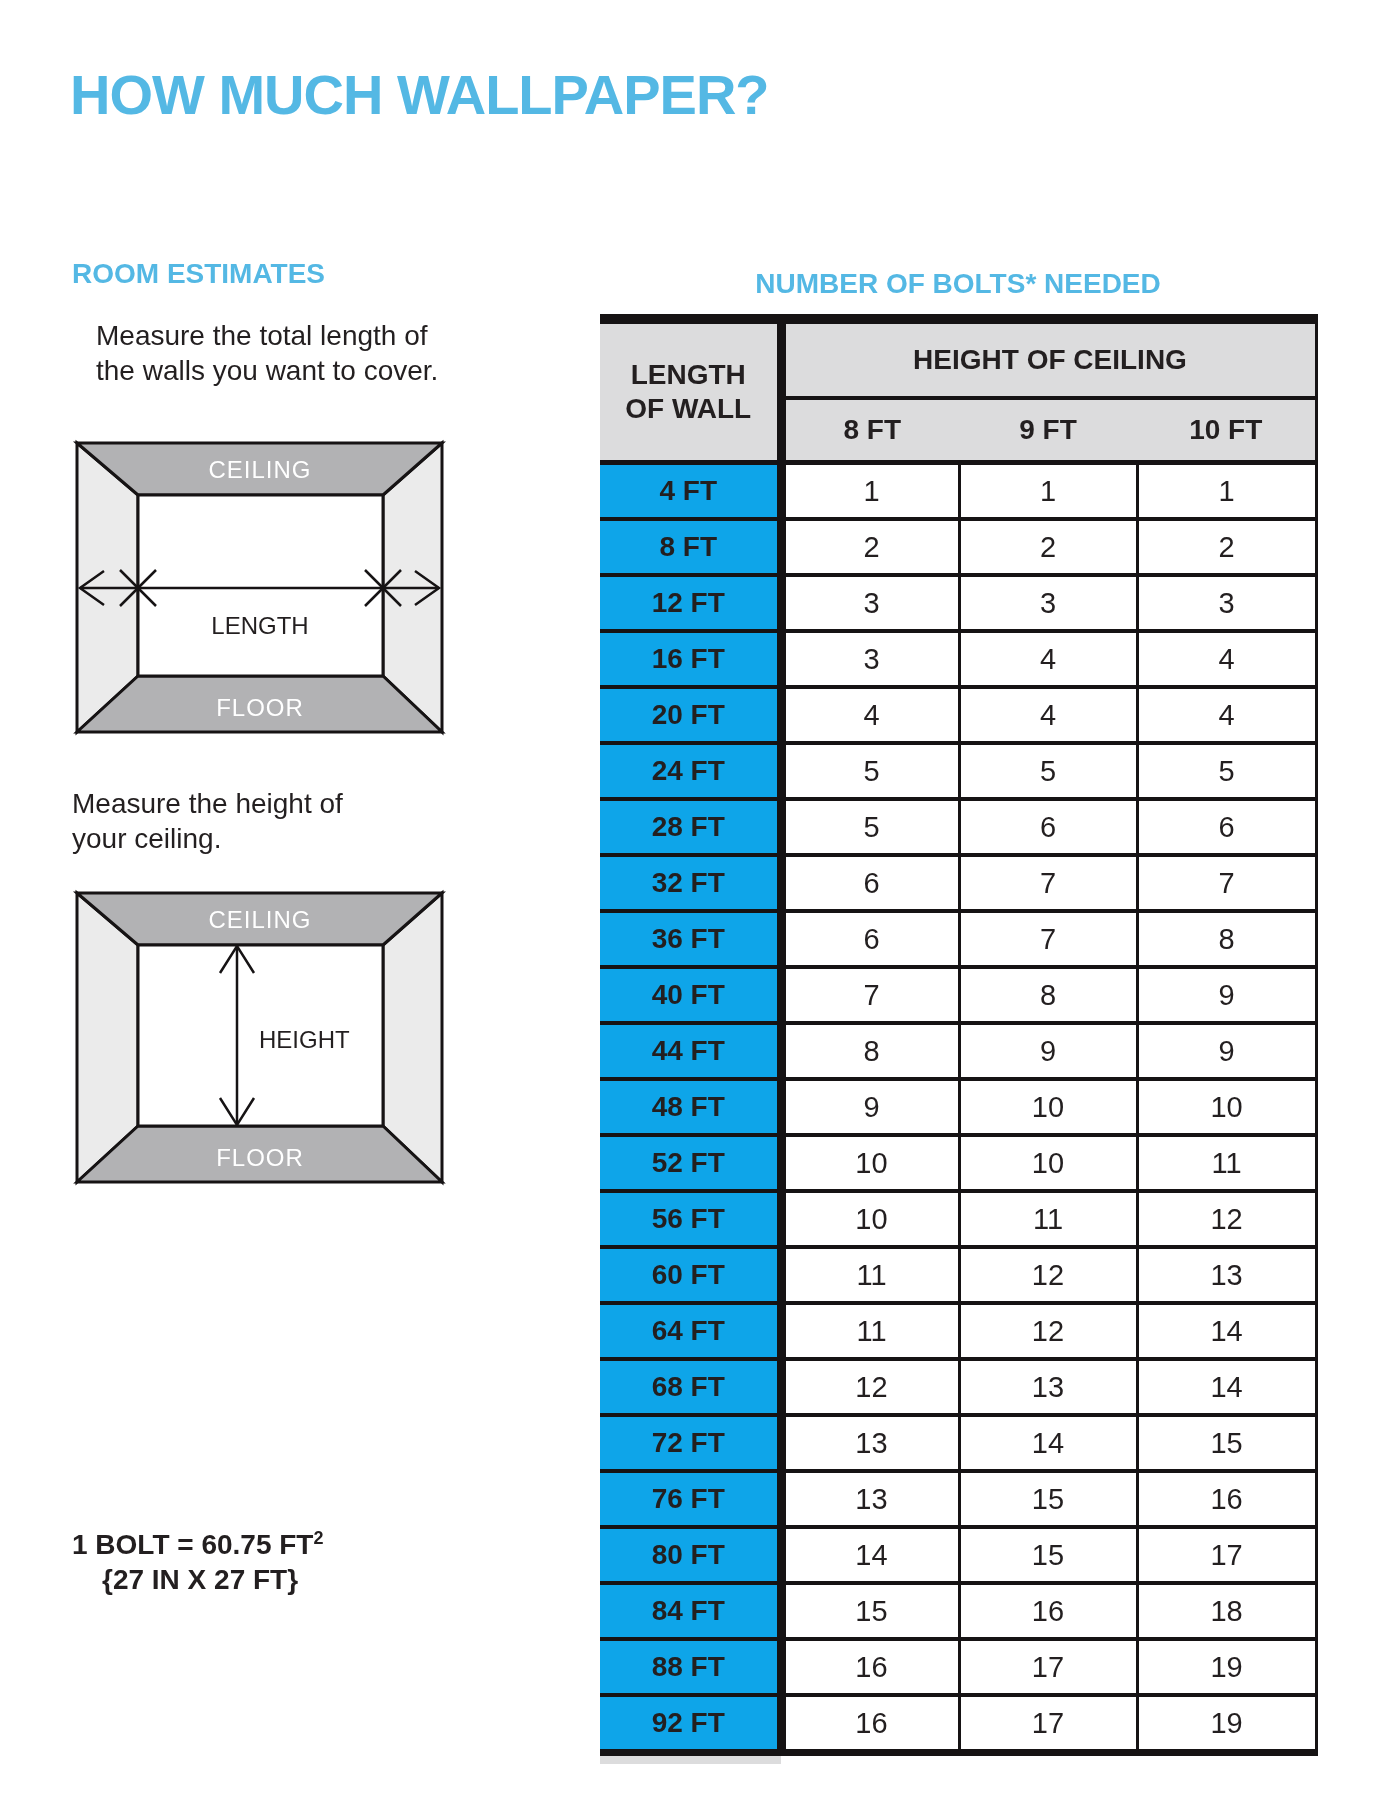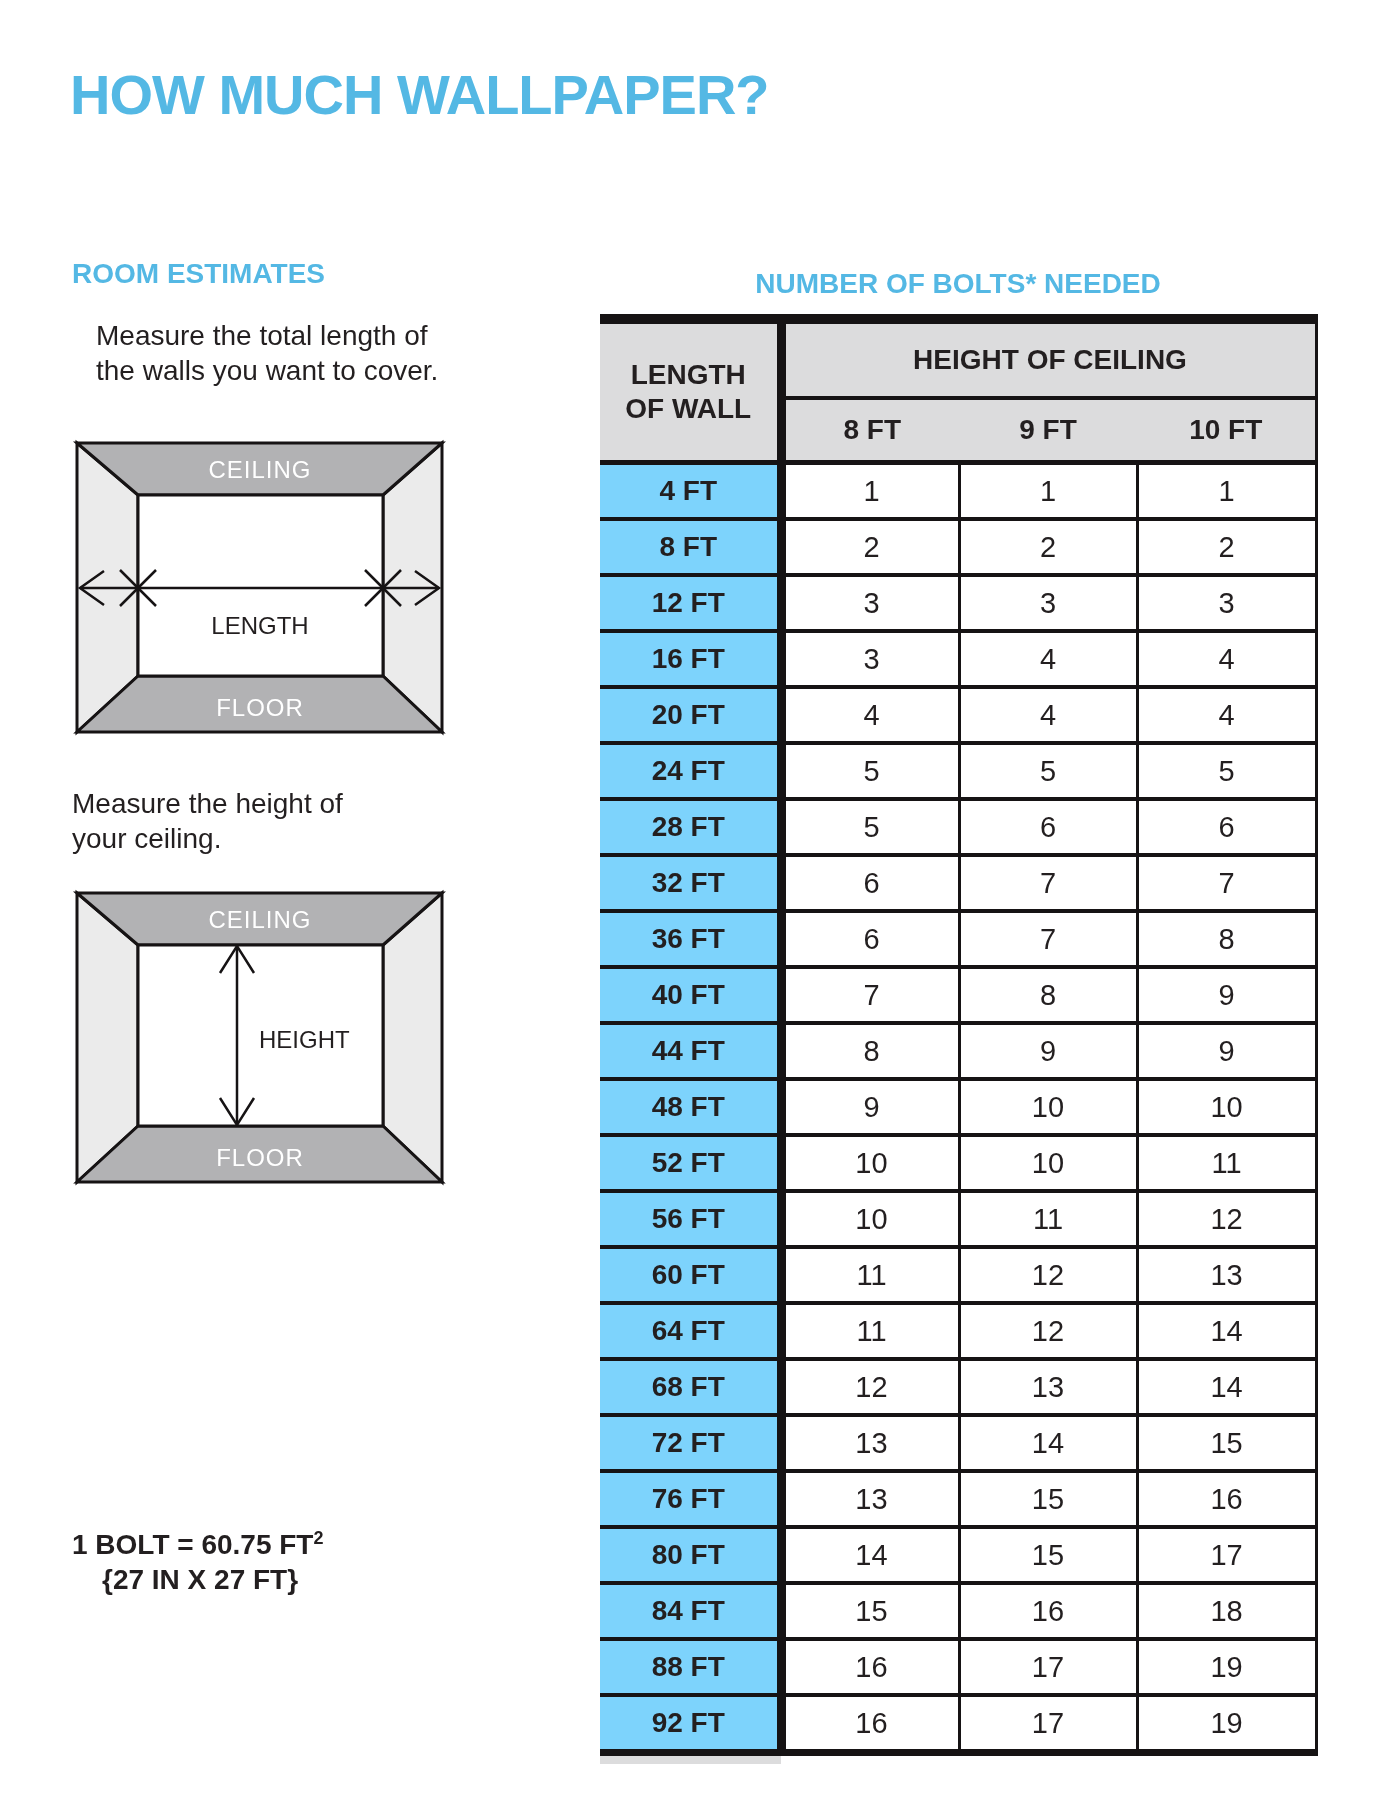--- a/index.html
+++ b/index.html
@@ -48,21 +48,21 @@
   }
   td.group {
     background:#dcdcdd; font-weight:bold; font-size:28px; height:70px;
     border-bottom:4px solid #161314;
   }
   td.ft {
     background:#dcdcdd; font-weight:bold; font-size:28px; height:58px;
     border-bottom:5px solid #161314;
   }
   td.rowlabel {
-    background:#7dd3fc; font-weight:bold; font-size:28px; height:50px;
+    background:#0ea5e9; font-weight:bold; font-size:28px; height:50px;
     border-right:9px solid #161314; border-top:4px solid #161314;
     border-bottom:4px solid #161314;
   }
   td.val {
     background:#ffffff; font-size:29px; height:50px;
     border:3px solid #161314; border-top-width:4px; border-bottom-width:4px;
   }
   .col-stub { width:181px; height:8px; background:#dcdcdd; }
 </style>
 </head>

